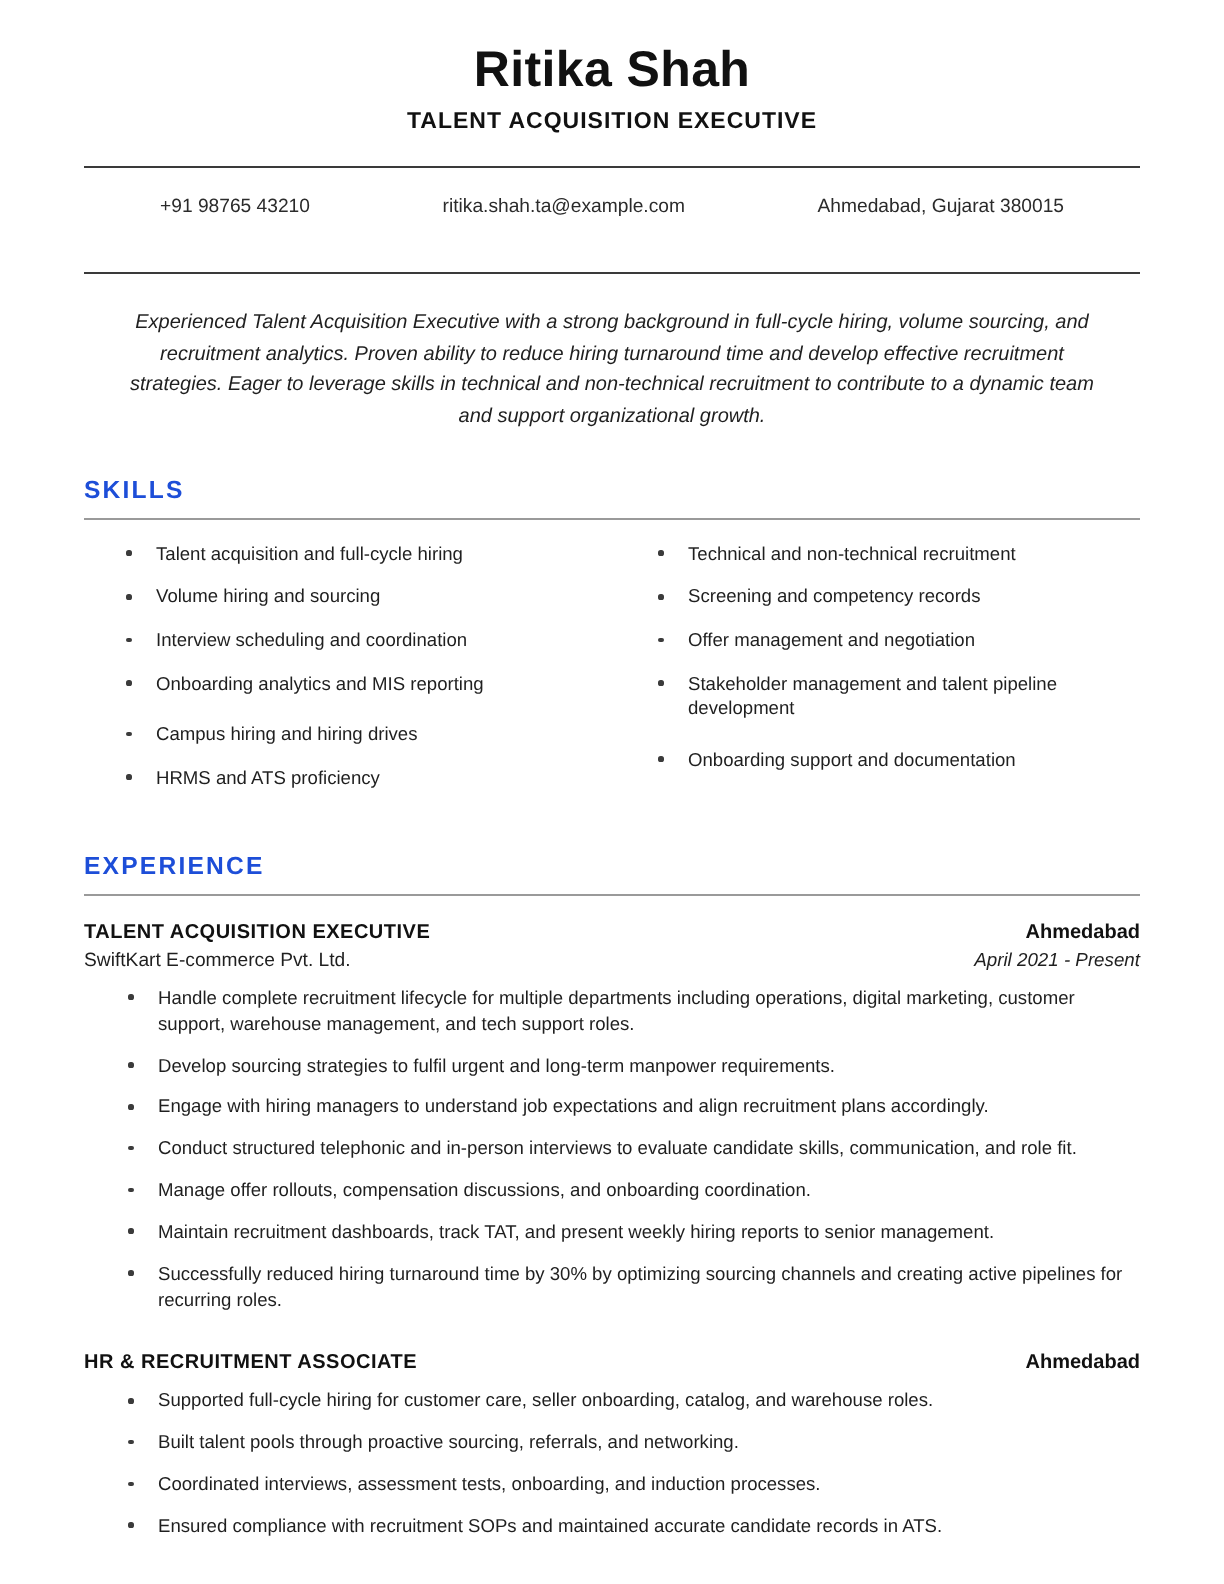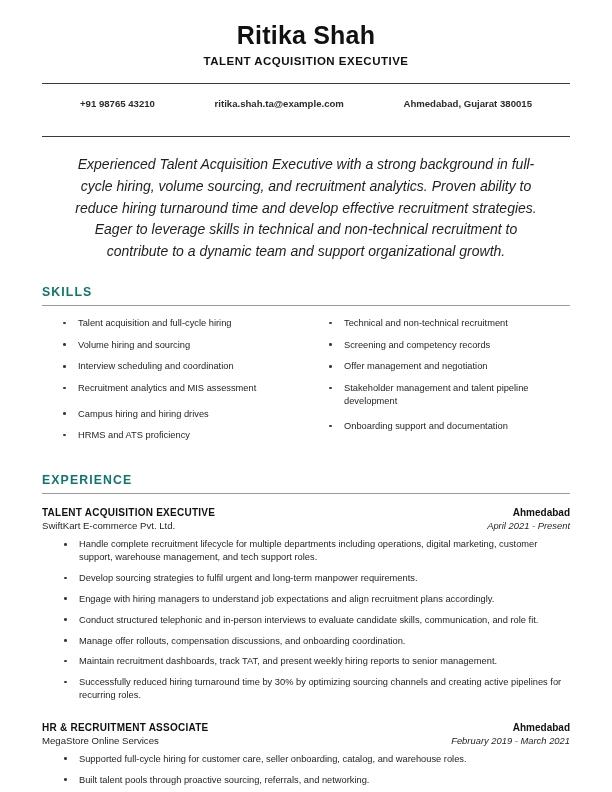--- a/index.html
+++ b/index.html
@@ -50,45 +50,44 @@
     height: 0;
   }
   .contact-row {
     display: flex;
     justify-content: space-between;
     align-items: center;
     font-size: 9.6px;
     color: #2b2b2b;
     padding: 14px 38px 13px 38px;
     box-sizing: border-box;
-    font-weight: bold;
   }
   .contact-item {
     white-space: nowrap;
   }
 
   
   .summary {
     font-style: italic;
-    font-size: 14px;
+    font-size: 10px;
     line-height: 1.55;
     text-align: center;
     color: #1f1f1f;
     margin: 17px 22px 0 22px;
   }
 
   
   .section {
     margin-top: 22px;
   }
   .section-title {
     font-size: 12.3px;
     font-weight: bold;
     letter-spacing: 1.1px;
-    color: #0f766e;
+    color: #1d4ed8;
     margin: 0;
     line-height: 1.2;
   }
   .rule-light {
     border: 0;
     border-top: 1.4px solid #9a9a9a;
     margin: 6px 0 0 0;
     height: 0;
   }
 
@@ -213,21 +212,21 @@
 
   <div class="section">
     <h2 class="section-title">SKILLS</h2>
     <hr class="rule-light">
     <div class="skills-wrap">
       <div class="skills-col left">
         <ul class="bullets">
             <li>Talent acquisition and full-cycle hiring</li>
             <li>Volume hiring and sourcing</li>
             <li>Interview scheduling and coordination</li>
-            <li>Recruitment analytics and MIS assessment</li>
+            <li>Onboarding analytics and MIS reporting</li>
             <li class="spaced-top">Campus hiring and hiring drives</li>
             <li>HRMS and ATS proficiency</li>
           </ul>
       </div>
       <div class="skills-col right">
         <ul class="bullets">
             <li>Technical and non-technical recruitment</li>
             <li>Screening and competency records</li>
             <li>Offer management and negotiation</li>
             <li>Stakeholder management and talent pipeline development</li>
@@ -258,24 +257,20 @@
             <li>Manage offer rollouts, compensation discussions, and onboarding coordination.</li>
             <li>Maintain recruitment dashboards, track TAT, and present weekly hiring reports to senior management.</li>
             <li>Successfully reduced hiring turnaround time by 30% by optimizing sourcing channels and creating active pipelines for recurring roles.</li>
           </ul>
         </div>
         <div class="job second-job">
           <div class="job-line">
             <span class="job-title">HR &amp; RECRUITMENT ASSOCIATE</span>
             <span class="job-location">Ahmedabad</span>
           </div>
-          <div class="job-line second">
-            <span class="job-company">MegaStore Online Services</span>
-            <span class="job-dates">February 2019 - March 2021</span>
-          </div>
           <ul class="job-bullets">
             <li>Supported full-cycle hiring for customer care, seller onboarding, catalog, and warehouse roles.</li>
             <li>Built talent pools through proactive sourcing, referrals, and networking.</li>
             <li>Coordinated interviews, assessment tests, onboarding, and induction processes.</li>
             <li>Ensured compliance with recruitment SOPs and maintained accurate candidate records in ATS.</li>
           </ul>
         </div>
       </div>
   </div>
 

